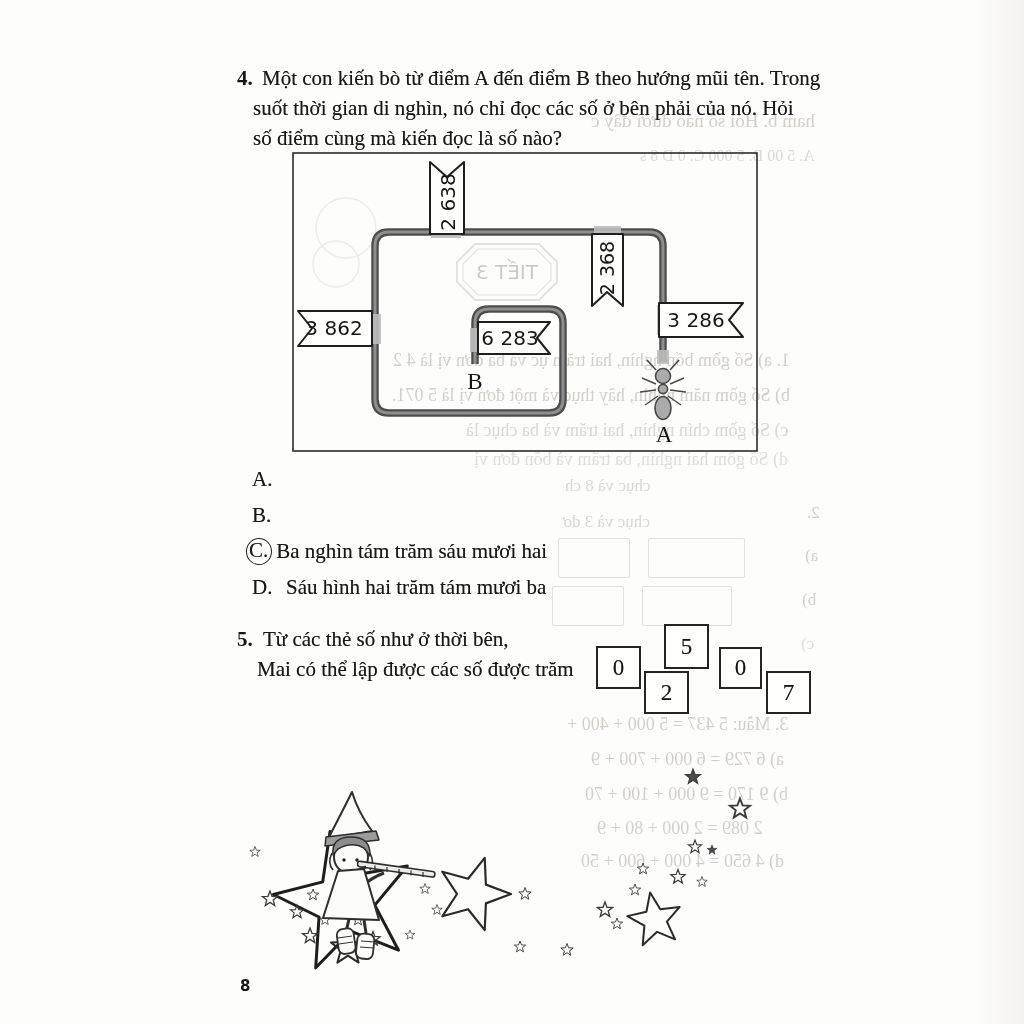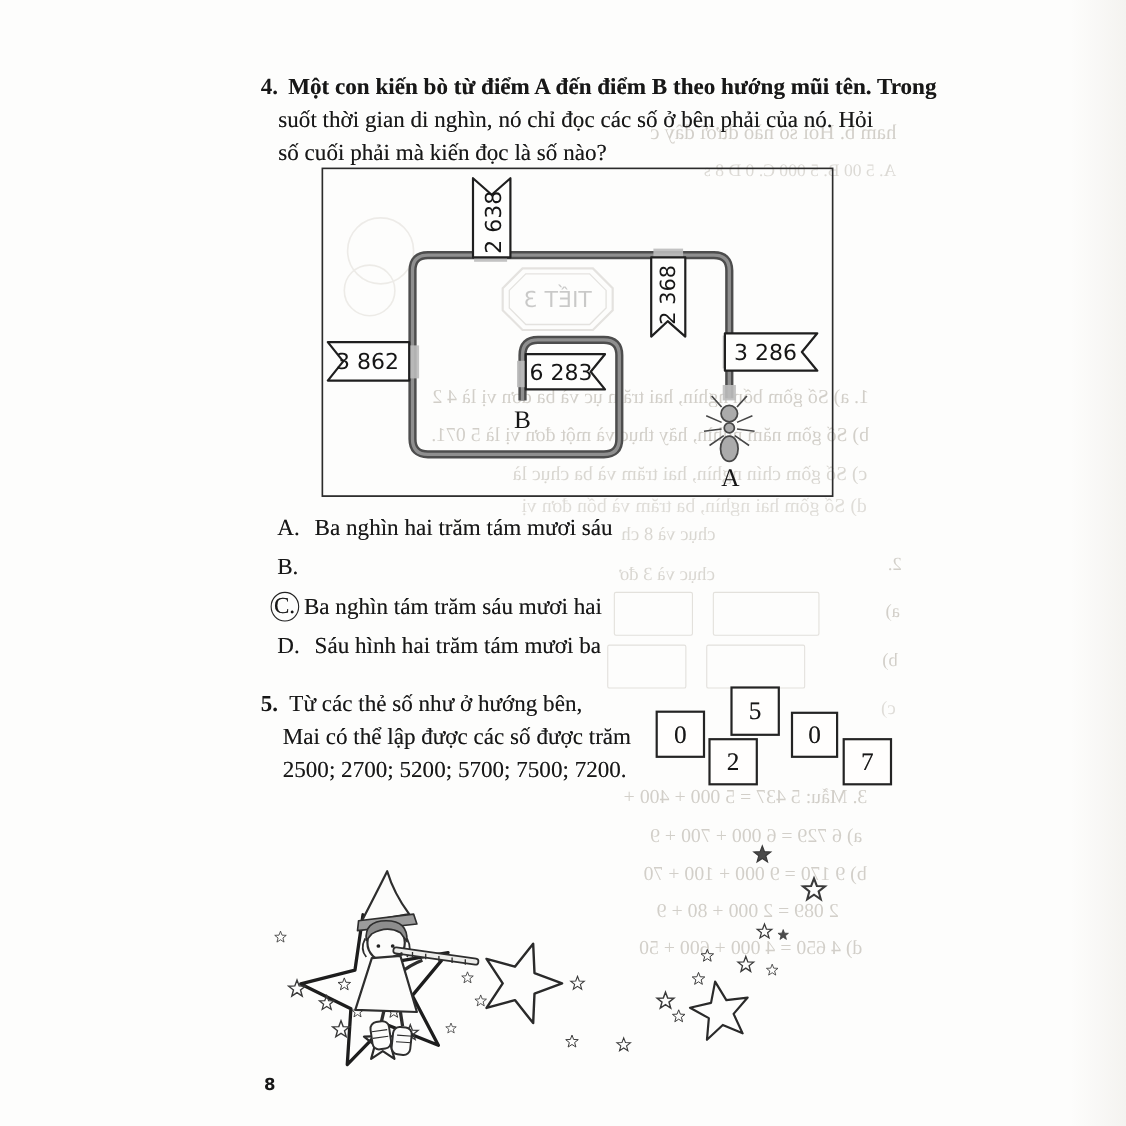--- a/index.html
+++ b/index.html
@@ -56,23 +56,23 @@
     <div class="bl" style="right:240px; top:851px;">d) 4 650 = 4 000 + 600 + 50</div>
 
     <div class="blbox" style="left:558px; top:538px; width:70px; height:38px;"></div>
     <div class="blbox" style="left:648px; top:538px; width:95px; height:38px;"></div>
     <div class="blbox" style="left:552px; top:586px; width:70px; height:38px;"></div>
     <div class="blbox" style="left:642px; top:586px; width:88px; height:38px;"></div>
   </div>
 
   <div class="probnum" style="left:237px; top:63px;">4.</div>
   <div class="abs" style="left:253px; top:63px;">
-    <div class="pline" style="padding-left:9px;font-weight:bold;">Một con kiến bò từ điểm A đến điểm B theo hướng mũi tên. Trong</div>
+    <div class="pline" style="padding-left:9px;">Một con kiến bò từ điểm A đến điểm B theo hướng mũi tên. Trong</div>
     <div class="pline">suốt thời gian di nghìn, nó chỉ đọc các số ở bên phải của nó. Hỏi</div>
-    <div class="pline">số cuối phải mà kiến đọc là số nào?</div>
+    <div class="pline">số điểm cùng mà kiến đọc là số nào?</div>
   </div>
 
   <svg class="abs" style="left:292px; top:152px;" width="466" height="300" viewBox="0 0 466 300">
 
     <rect x="1" y="1" width="464" height="298" fill="none" stroke="#2b2b2b" stroke-width="1.6"></rect>
 
     <g opacity=".3" stroke="#c9c4ba" fill="none" stroke-width="1.5">
       <circle cx="54" cy="76" r="30"></circle>
       <circle cx="44" cy="112" r="23"></circle>
     </g>
@@ -117,40 +117,38 @@
       <ellipse cx="371" cy="256" rx="8" ry="11.5"></ellipse>
     </g>
 
     <text x="183" y="237" text-anchor="middle" class="serif" font-size="23">B</text>
     <text x="372" y="290" text-anchor="middle" class="serif" font-size="23">A</text>
   </svg>
 
   <div id="options">
     <div class="opt">
       <span class="okey">A.</span>
-      <span>Ba nghìn hai trăm tám mươi sáu</span>
     </div>
     <div class="opt">
       <span class="okey">B.</span>
     </div>
     <div class="opt">
       <span class="okey circled">C.</span>
       <span>Ba nghìn tám trăm sáu mươi hai</span>
     </div>
     <div class="opt">
       <span class="okey">D.</span>
       <span>Sáu hình hai trăm tám mươi ba</span>
     </div>
   </div>
 
   <div class="probnum" style="left:237px; top:624px;">5.</div>
   <div class="abs" style="left:257px; top:624px;">
-    <div class="pline" style="padding-left:6px;">Từ các thẻ số như ở hướng bên,</div>
+    <div class="pline" style="padding-left:6px;">Từ các thẻ số như ở thời bên,</div>
     <div class="pline">Mai có thể lập được các số được trăm</div>
-    <div class="pline">2500; 2700; 5200; 5700; 7500; 7200.</div>
   </div>
 
   <div class="card" style="left:596px; top:646px; width:41px; height:39px;">0</div>
   <div class="card" style="left:664px; top:624px; width:41px; height:41px;">5</div>
   <div class="card" style="left:644px; top:671px; width:41px; height:39px;">2</div>
   <div class="card" style="left:719px; top:647px; width:39px; height:38px;">0</div>
   <div class="card" style="left:766px; top:671px; width:41px; height:39px;">7</div>
 
   <svg class="abs" style="left:225px; top:752px;" width="580" height="240" viewBox="0 0 580 240">
     <defs>

